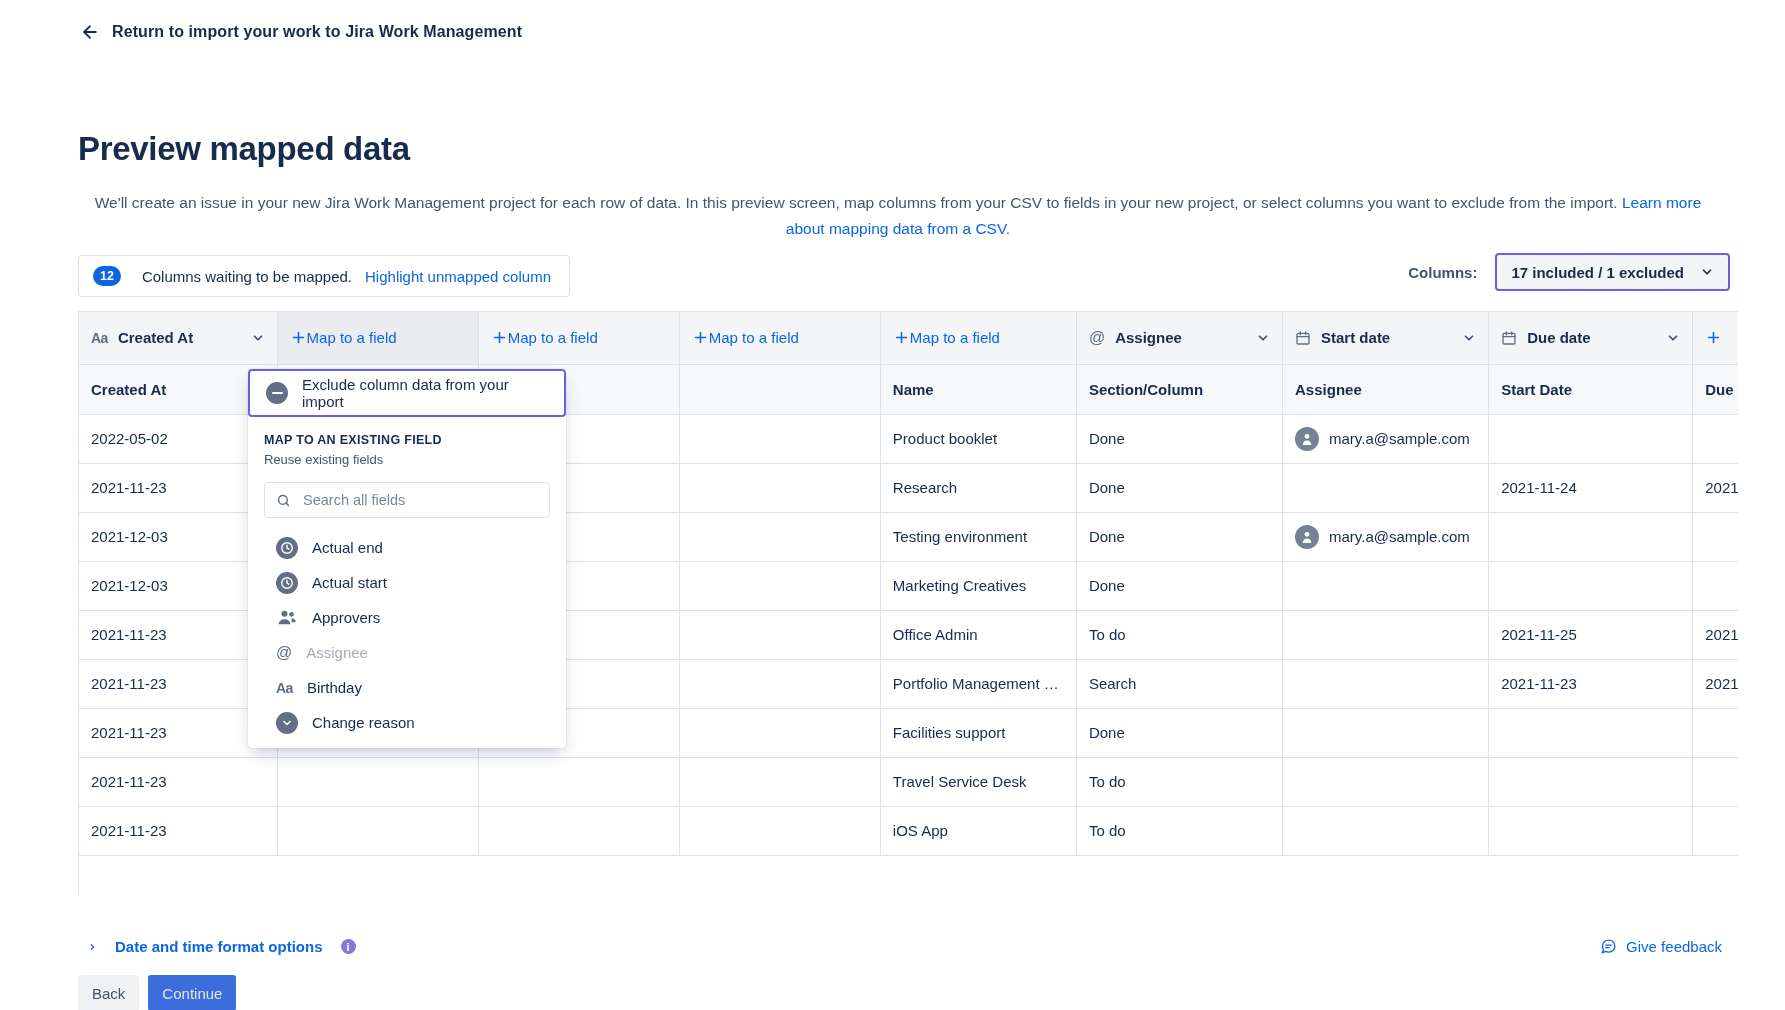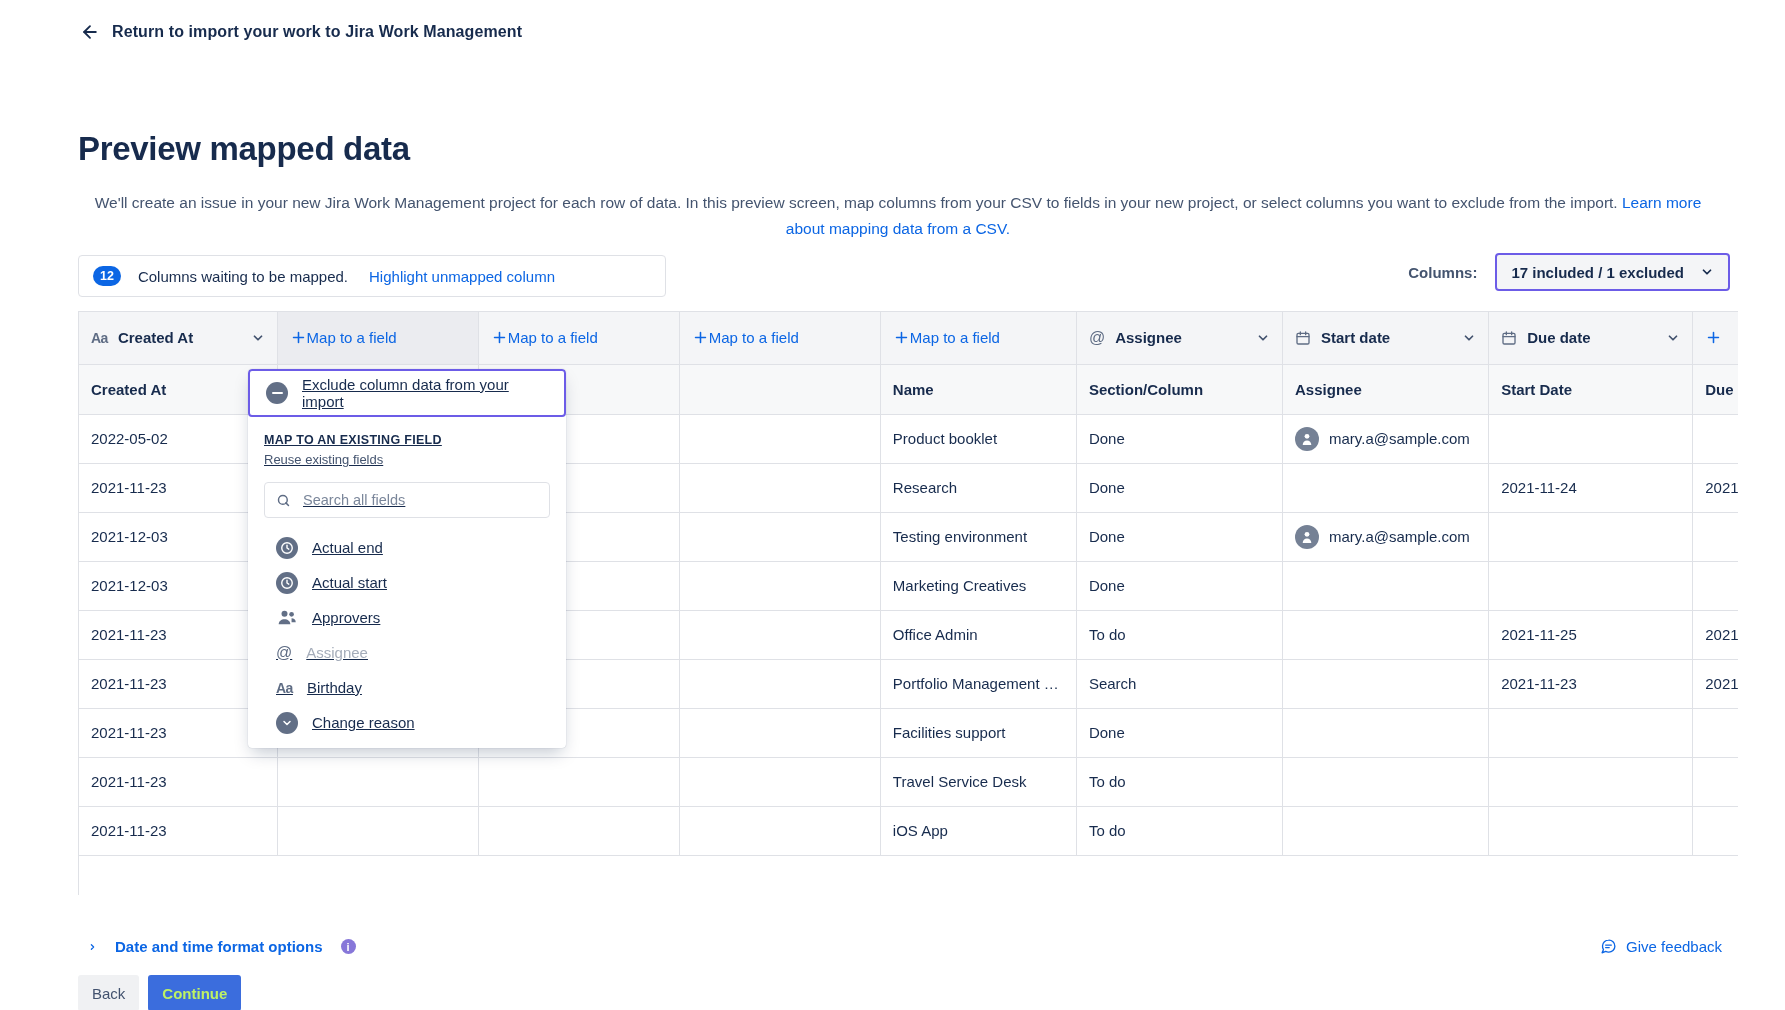--- a/index.html
+++ b/index.html
@@ -32,33 +32,33 @@
   }
   .desc {
     position: absolute; left: 78px; top: 190px; width: 1640px;
     font-size: 15.5px; line-height: 26px; color: #44546f; text-align: center;
   }
   .desc a { color: #0c66e4; text-decoration: none; }
 
   
   .notice {
     position: absolute; left: 78px; top: 255px;
-    width: 588px; height: 42px;
+    width: 492px; height: 42px;
     border: 1px solid #dfe1e6; border-radius: 4px;
     background: #fff;
-    display: flex; align-items: center; gap: 17px;
+    display: flex; align-items: center; gap: 9px;
     padding: 0 14px;
   }
   .badge {
     background: #0c66e4; color: #fff; border-radius: 10px;
     min-width: 26px; height: 20px; padding: 0 7px;
     font-size: 12.5px; font-weight: 700;
     display: flex; align-items: center; justify-content: center;
   }
-  .notice-text { font-size: 15px; color: #172b4d; }
+  .notice-text { font-size: 15px; color: #172b4d; margin-left: 12px; }
   .notice-link { font-size: 15px; color: #0c66e4; cursor: pointer; margin-left: 4px;}
 
   
   .columns-area {
     position: absolute; right: 55px; top: 253px;
     display: flex; align-items: center; gap: 18px;
   }
   .columns-label { font-size: 15px; font-weight: 700; color: #44546f; }
   .columns-select {
     border: 2px solid #6c5ce7; border-radius: 4px;
@@ -123,21 +123,20 @@
 
   
   .dropdown {
     position: absolute; left: 248px; top: 369px;
     width: 318px;
     background: #fff;
     border-radius: 4px;
     box-shadow: 0 8px 16px -4px rgba(9,30,66,.25), 0 0 1px rgba(9,30,66,.31);
     z-index: 50;
     overflow: hidden;
-    text-decoration: underline;
   }
   .dd-exclude {
     border: 2px solid #6c5ce7; border-radius: 4px;
     height: 48px;
     display: flex; align-items: center; gap: 14px;
     padding: 0 16px;
     font-size: 15px; color: #172b4d; cursor: pointer;
     background: #fff;
   }
   .circle-minus {
@@ -199,21 +198,21 @@
     position: absolute; right: 63px; top: 938px;
     display: flex; align-items: center; gap: 9px;
     color: #0c66e4; font-size: 15px; cursor: pointer;
   }
   .btn-row { position: absolute; left: 78px; top: 975px; display: flex; gap: 9px; }
   .btn {
     height: 36px; padding: 0 14px; border-radius: 3px; border: 0;
     font-size: 15px; font-family: inherit; cursor: pointer;
   }
   .btn-sub { background: #f0f1f3; color: #42526e; }
-  .btn-pri { background: #3b6ddd; color: #bef264; font-weight: 700; }
+  .btn-pri { background: #3b6ddd; color: #e5e5e5; font-weight: 400; }
 </style>
 </head>
 <body>
 
 <div class="page">
 
   <div class="return-bar">
     <span class="return-arrow ico">
       <svg width="20" height="20" viewBox="0 0 24 24" fill="none" stroke="#172b4d" stroke-width="2.2" stroke-linecap="round" stroke-linejoin="round">
           <path d="M19 12H5"></path>

